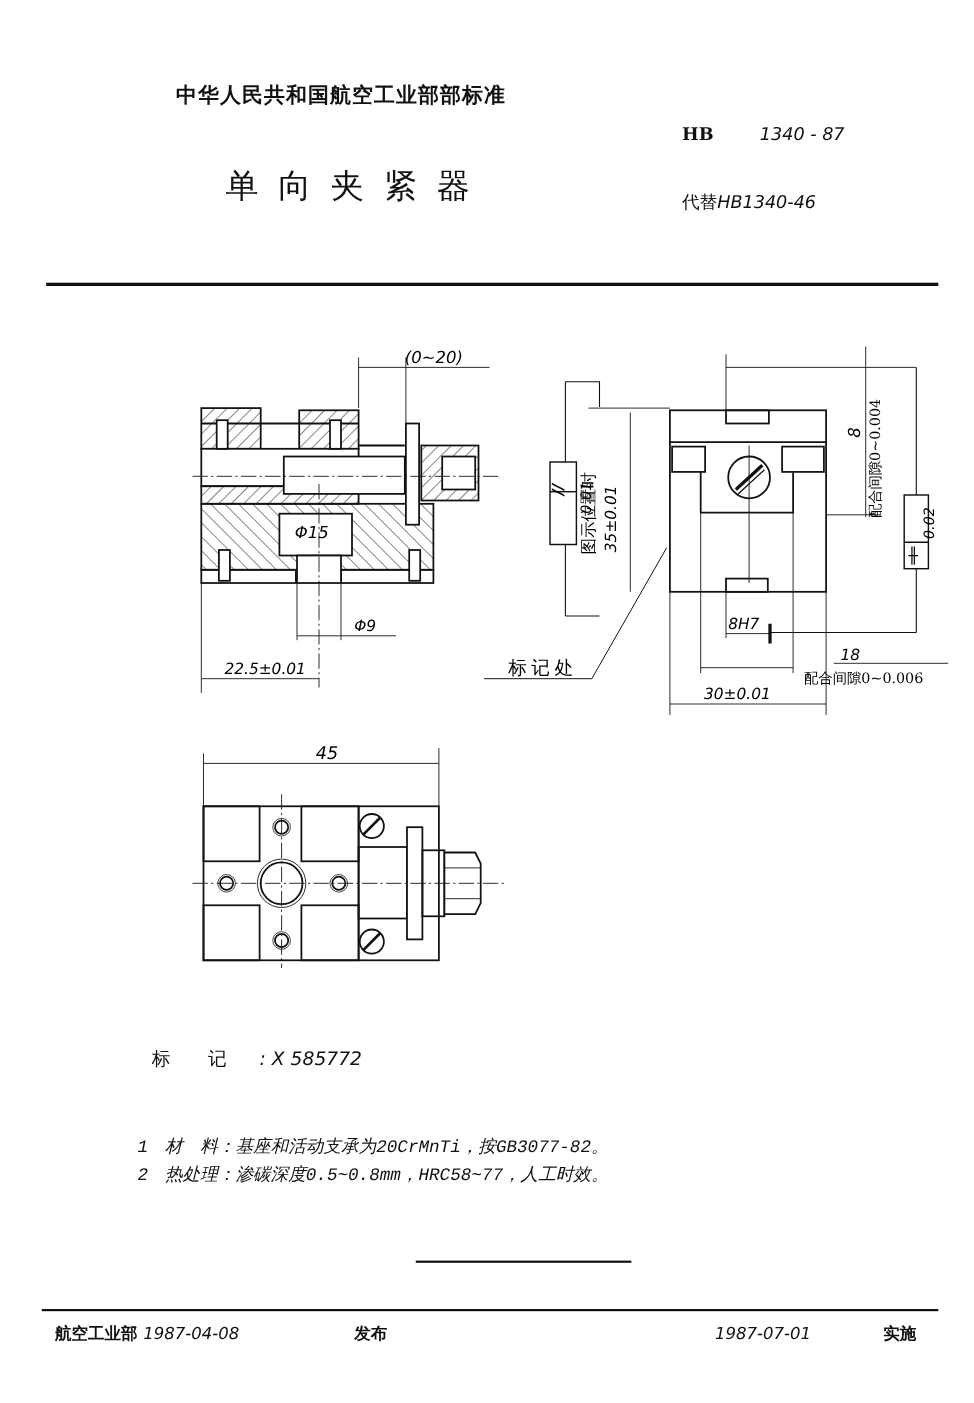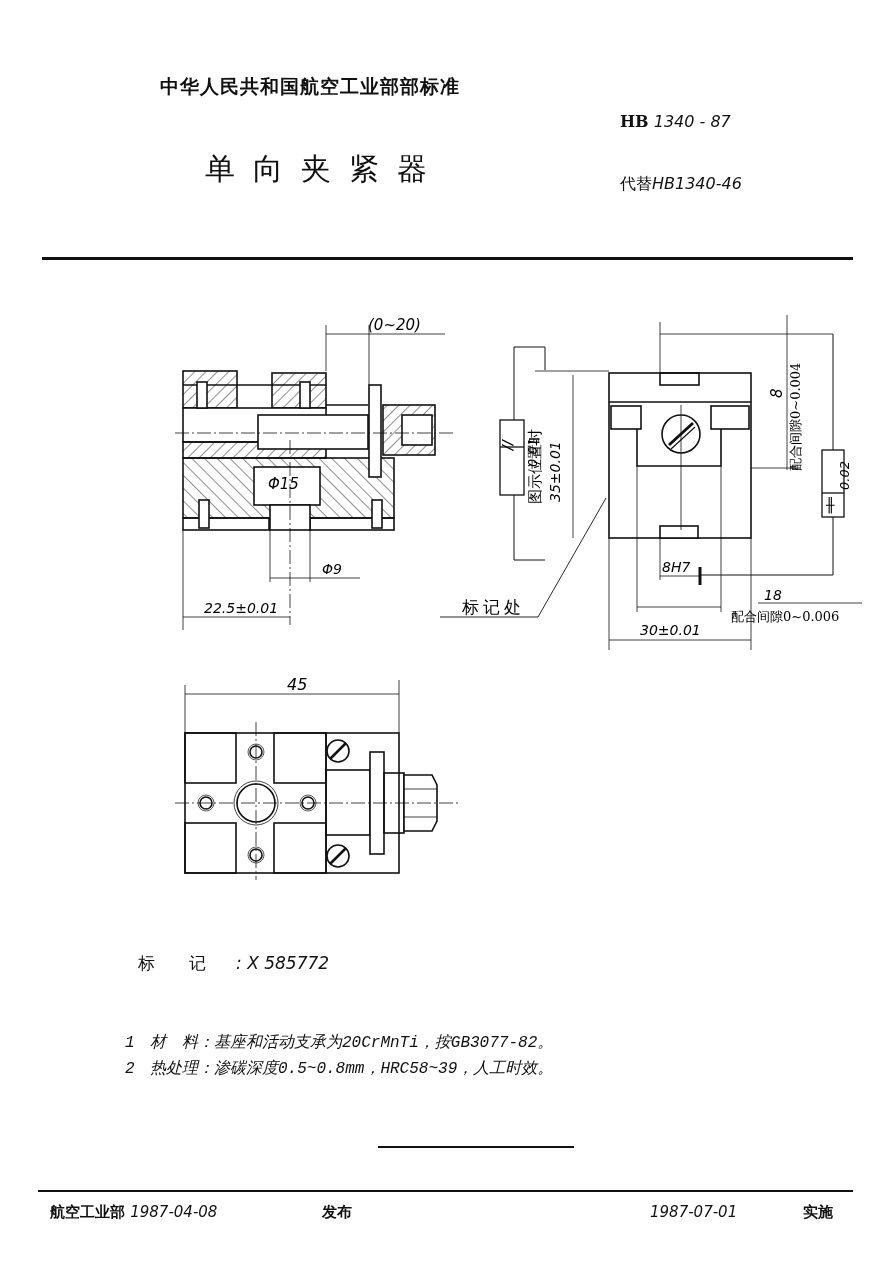--- a/index.html
+++ b/index.html
@@ -1,21 +1,21 @@
 <!DOCTYPE html>
 <html><head>
   <meta charset="utf-8">
   <style>
     html, body { margin: 0; padding: 0; background: #ffffff; }
     body { width: 885px; height: 1275px; position: relative; overflow: hidden; font-family: "DejaVu Sans", sans-serif; color: #111; }
     .abs { position: absolute; }
     .org { left: 160px; top: 74px; font-size: 19px; font-weight: bold; letter-spacing: 1px; }
     .std-no { left: 620px; top: 112px; font-size: 16px; }
     .std-no b { font-family: "DejaVu Serif", serif; font-weight: bold; }
-    .std-no i { font-style: italic; }
+    .std-no i { font-style: italic; margin-left: 37px; }
     .title { left: 205px; top: 149px; font-size: 30px; font-family: "DejaVu Serif", serif; letter-spacing: 18px; }
     .replaces { left: 620px; top: 174px; font-size: 16px; font-style: italic; }
     .rule-top { left: 42px; top: 257px; width: 811px; height: 3px; background: #111; }
     svg.drawing { position: absolute; left: 0; top: 0; }
     .cls { left: 138px; top: 950px; font-size: 17px; line-height: 27px; font-style: italic; }
     .cls .k { display: inline-block; width: 98px; font-style: normal; font-family: "DejaVu Serif", serif; }
     .notes { left: 125px; top: 1030px; font-size: 16px; line-height: 26px; font-style: italic; font-family: Liberation Mono, monospace; }
     .notes .n { display: inline-block; width: 25px; }
     .rule-mid { left: 378px; top: 1146px; width: 196px; height: 2px; background: #111; }
     .rule-bot { left: 38px; top: 1190px; width: 815px; height: 2px; background: #111; }
@@ -188,21 +188,21 @@
   </g>
   <text x="287" y="690" font-size="16" font-style="italic" font-family="DejaVu Sans, sans-serif">45</text>
 </svg>
 
 <div class="abs cls">
   <div><span class="k">标　　记</span>: <span>X 585772</span></div>
 </div>
 
 <div class="abs notes">
   <div><span class="n">1</span><span>材　料：基座和活动支承为20CrMnTi，按GB3077-82。</span></div>
-  <div><span class="n">2</span><span>热处理：渗碳深度0.5~0.8mm，HRC58~39，人工时效。</span></div>
+  <div><span class="n">2</span><span>热处理：渗碳深度0.5~0.8mm，HRC58~77，人工时效。</span></div>
 </div>
 
 <div class="abs rule-mid"></div>
 <div class="abs rule-bot"></div>
 
 <div class="abs foot" style="left:50px">
   <span>航空工业部</span>
   <i>1987-04-08</i>
 </div>
 <div class="abs foot" style="left:322px">发布</div>

